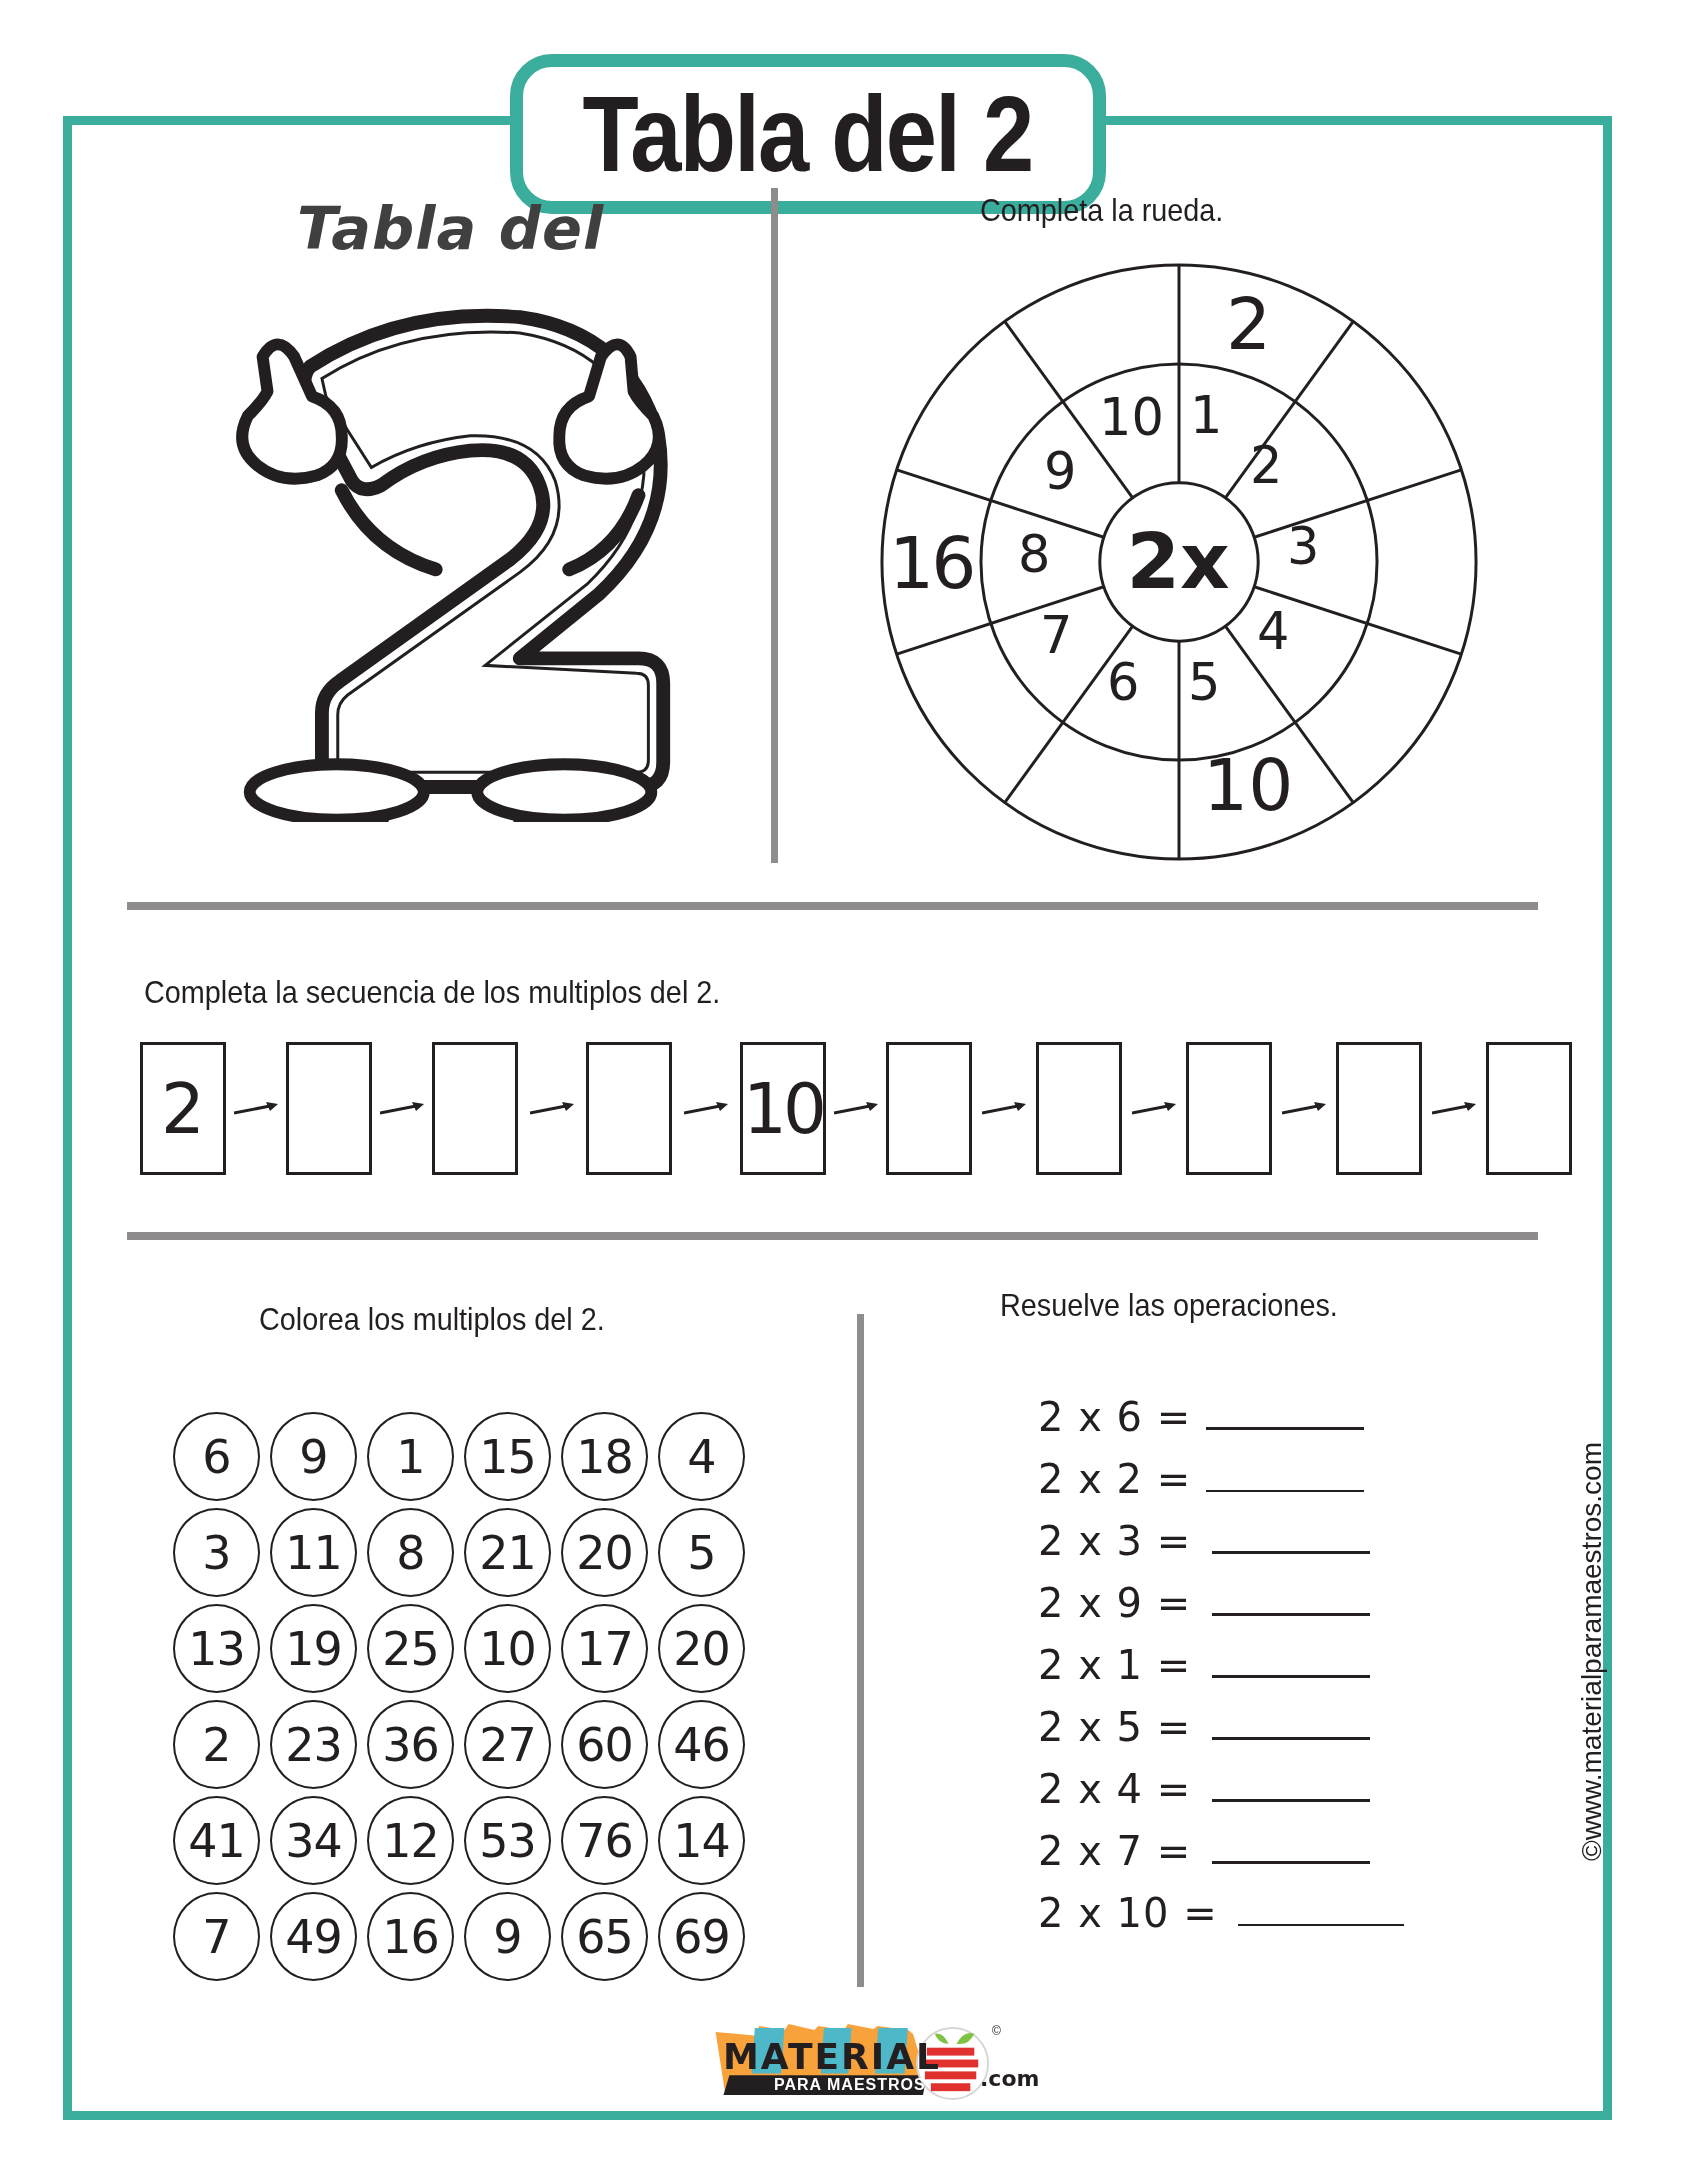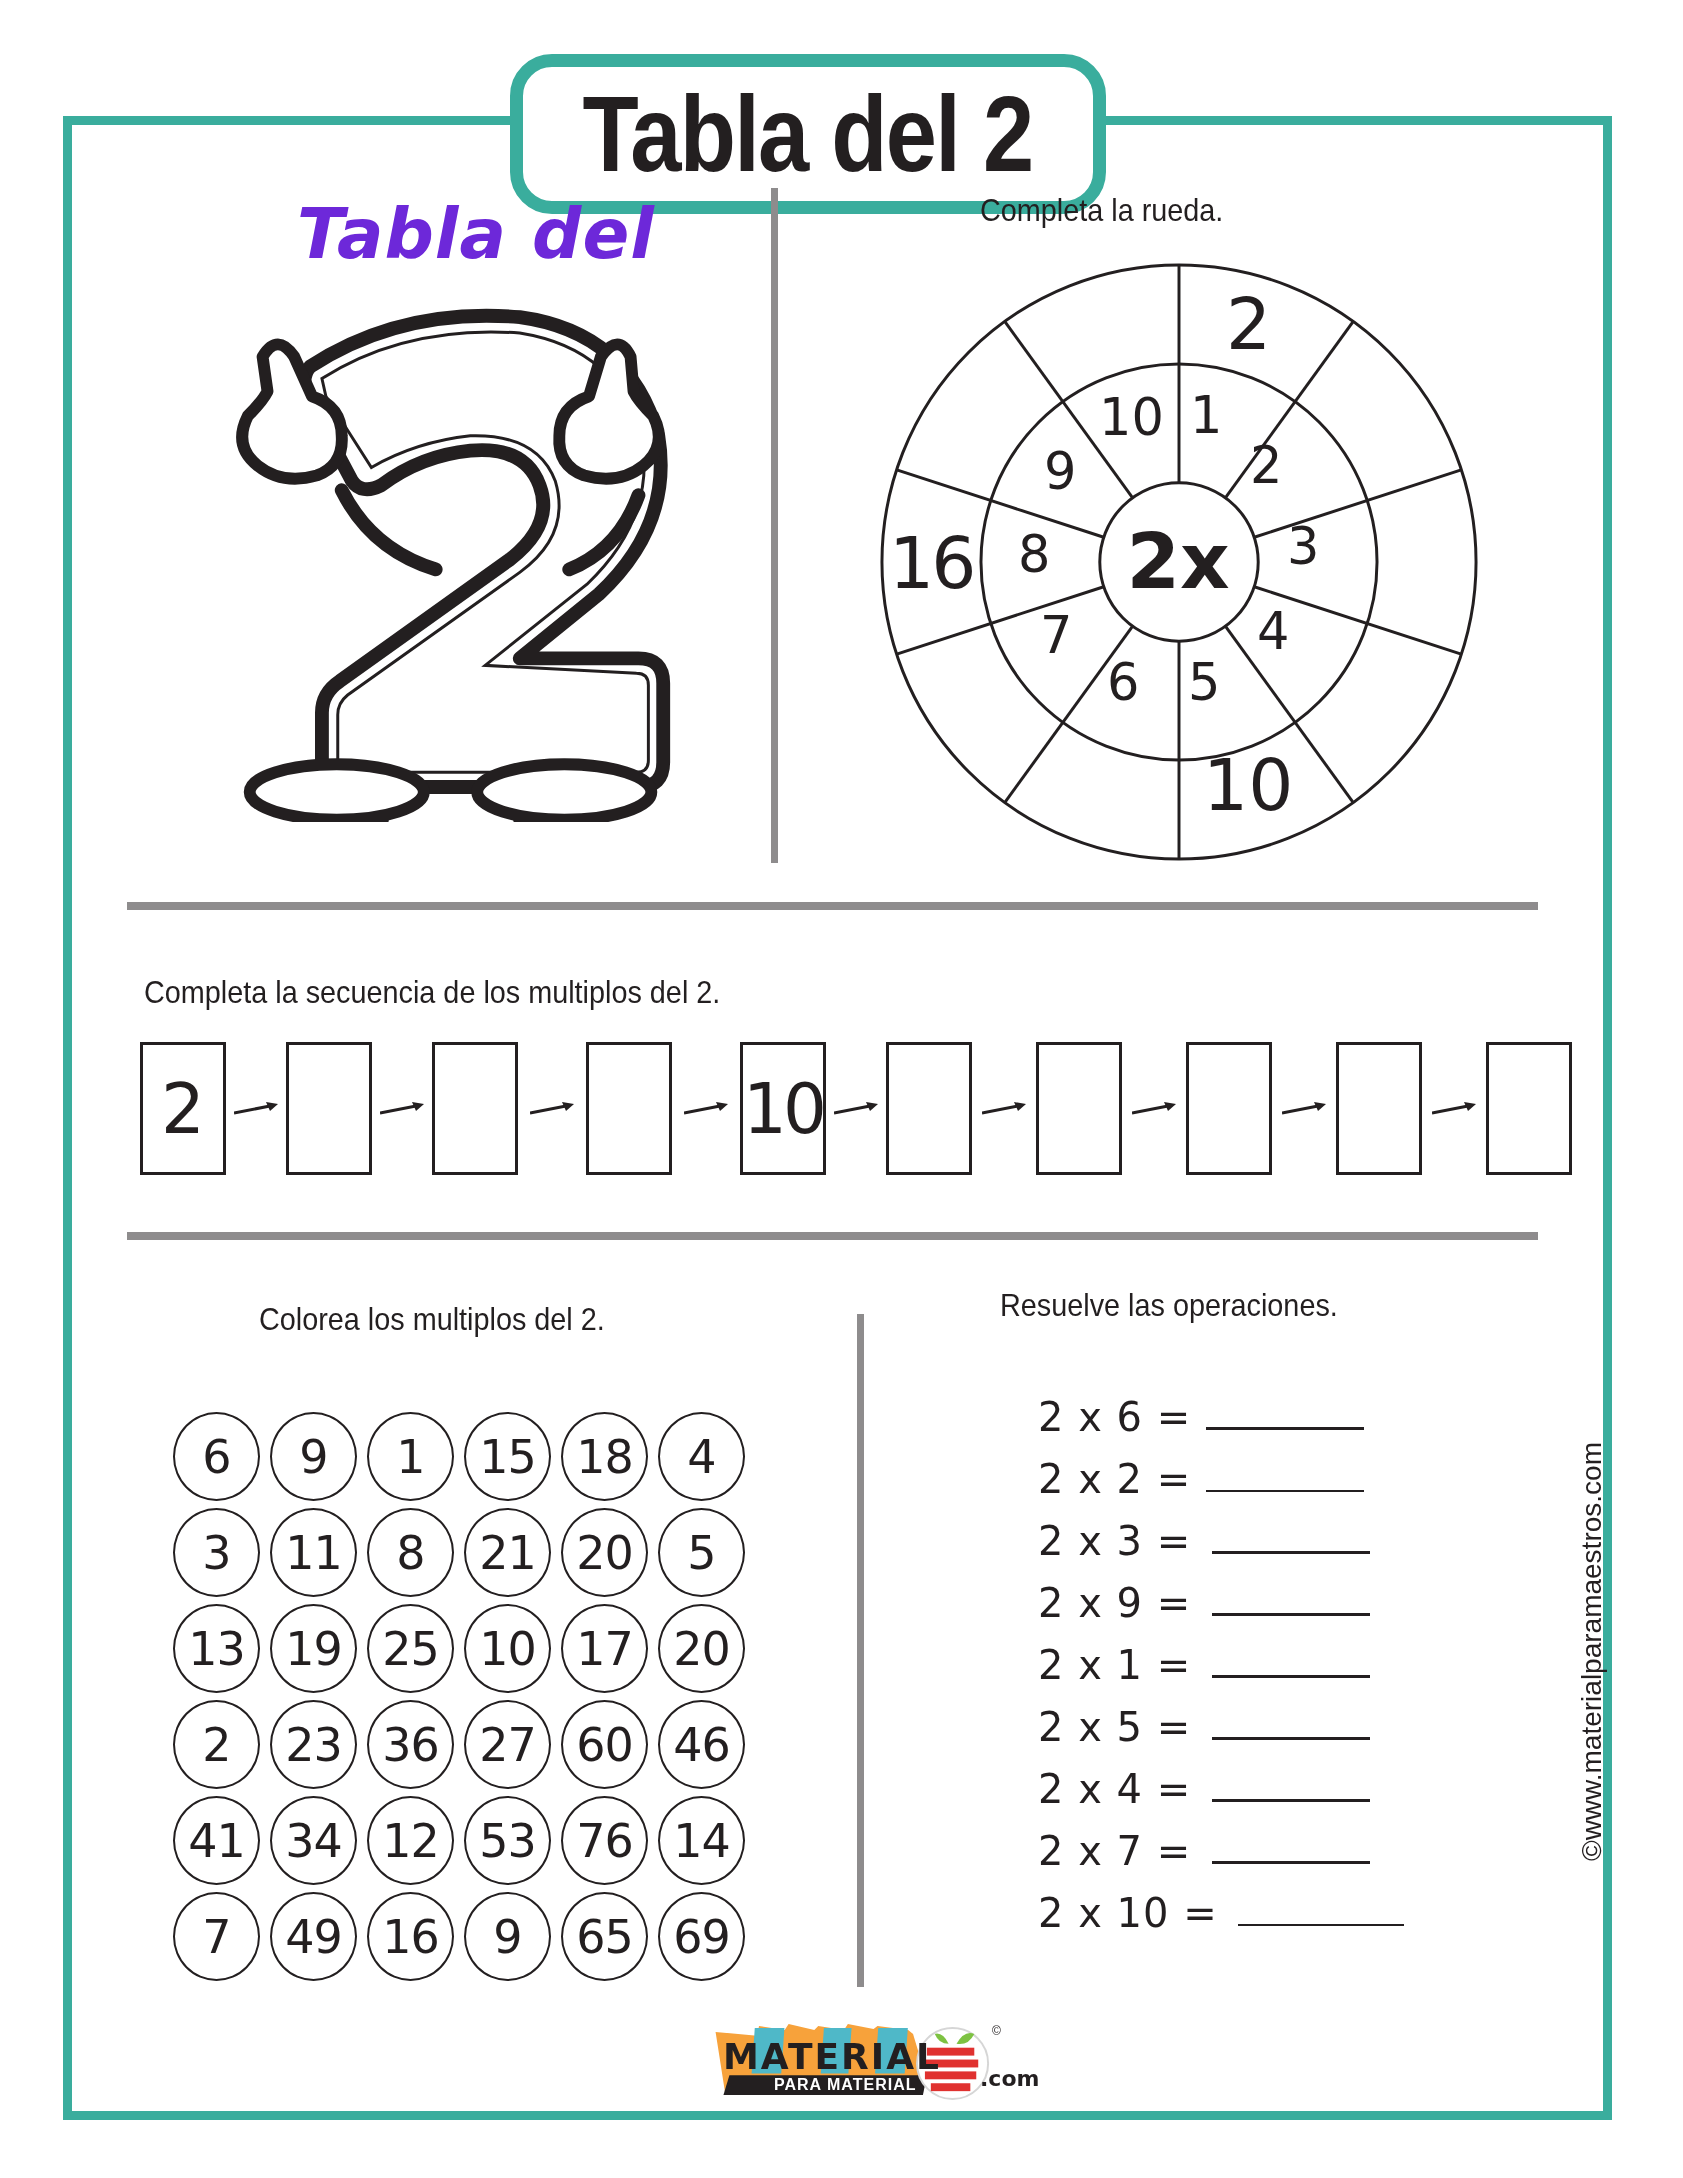--- a/index.html
+++ b/index.html
@@ -4,21 +4,21 @@
 <style>
   html, body { margin:0; padding:0; background:#ffffff; }
   body { width:1683px; height:2178px; position:relative; overflow:hidden; font-family:"Liberation Sans", "DejaVu Sans", sans-serif; color:#231f20; }
   .abs { position:absolute; }
   .outer-border { left:63px; top:116px; width:1531px; height:1986px; border:9px solid #3aad9d; }
   .title-box { left:485px; top:54px; width:570px; height:134px; border:13px solid #3aad9d; border-radius:42px; background:#fff; display:flex; align-items:center; justify-content:center;margin-left:25px; }
   .title-text { font-family:"Liberation Sans Narrow","Liberation Sans", sans-serif; font-size:107px; font-weight:bold; letter-spacing:-2px; transform:scaleX(0.86); color:#231f20; line-height:1; }
   .vdiv { background:#8e8c8d; width:7px; }
   .hdiv { background:#8e8c8d; height:8px; }
   .label { font-size:32px; color:#231f20; white-space:nowrap; transform-origin:left center; transform:scaleX(0.9); }
-  .cartoon-title { font-family:"DejaVu Sans", sans-serif; font-weight:bold; font-size:69px; font-style:italic; letter-spacing:1px; color:#6d28d9; }
+  .cartoon-title { font-family:"DejaVu Sans", sans-serif; font-weight:bold; font-size:59px; font-style:italic; letter-spacing:1px; color:#404040; }
   .seq-box { width:80px; height:127px; border:3.5px solid #231f20; display:flex; align-items:center; justify-content:center; font-size:69px; font-family:"DejaVu Sans", sans-serif; }
   .seq-arrow { width:44px; height:14px; }
   .circle { width:87px; height:89px; border:2.5px solid #231f20; border-radius:50%; display:flex; align-items:center; justify-content:center; font-family:"DejaVu Sans", sans-serif; font-size:46px; box-sizing:border-box; letter-spacing:-1px; }
   .eq-row { display:flex; align-items:flex-end; height:62px; }
   .eq-text { font-family:"DejaVu Sans", sans-serif; font-size:40px; width:168px; white-space:pre; letter-spacing:1px; }
   .eq-line { height:3px; background:#231f20; margin-bottom:10px; }
   .url-text { font-size:28px; transform:rotate(-90deg); transform-origin:left top; white-space:nowrap; color:#231f20; }
   .logo { display:flex; align-items:flex-end; }
 </style>
 </head>
@@ -235,17 +235,17 @@
     <polygon points="8,72 210,72 214,52 14,52" fill="#231f20"></polygon>
     <circle cx="240" cy="40" r="36" fill="#fff" stroke="#d6d6d6" stroke-width="2"></circle>
     <rect x="214" y="24" width="48" height="8" fill="#e0312f"></rect>
     <rect x="210" y="36" width="56" height="8" fill="#e0312f"></rect>
     <rect x="212" y="48" width="52" height="8" fill="#e0312f"></rect>
     <rect x="218" y="60" width="40" height="8" fill="#e0312f"></rect>
     <path d="M236 20 Q230 8 222 10 Q226 20 236 20 Z" fill="#7dc242"></path>
     <path d="M244 20 Q252 6 262 10 Q256 22 244 20 Z" fill="#7dc242"></path>
   </svg>
   <span class="abs" style="left:8px; top:12px; font-family:'DejaVu Sans',sans-serif; font-weight:bold; font-size:36px; letter-spacing:2px; color:#231f20;text-align:center;">MATERIAL</span>
-  <span class="abs" style="left:59px; top:52px; font-family:'Liberation Sans',sans-serif; font-weight:bold; font-size:16px; color:#ffffff; letter-spacing:1px;">PARA MATERIAL</span>
+  <span class="abs" style="left:59px; top:52px; font-family:'Liberation Sans',sans-serif; font-weight:bold; font-size:16px; color:#ffffff; letter-spacing:1px;">PARA MAESTROS</span>
   <span class="abs" style="left:265px; top:42px; font-family:'DejaVu Sans',sans-serif; font-weight:bold; font-size:22px; color:#231f20;">.com</span>
   <span class="abs" style="left:277px; top:0px; font-size:12px; color:#231f20;">©</span>
 </div>
 
 
 </body></html>

